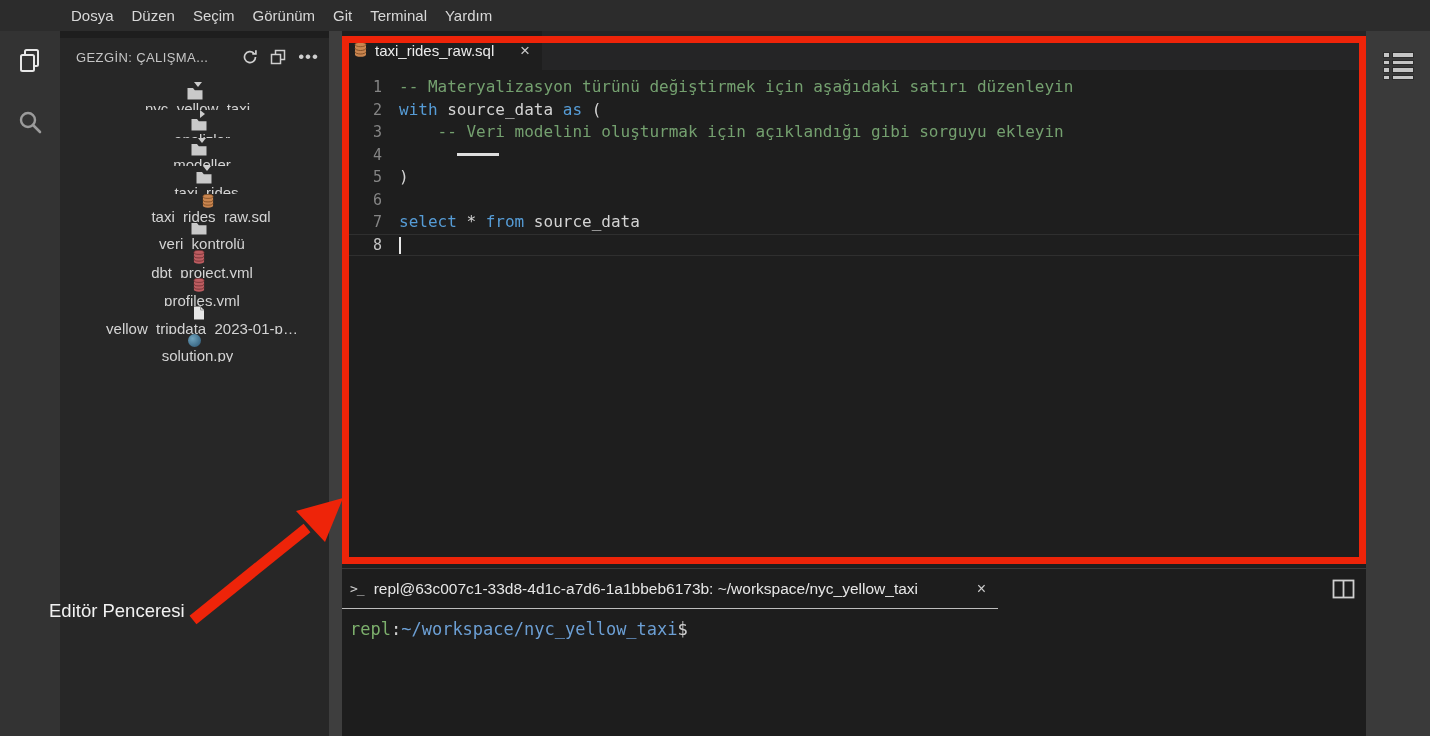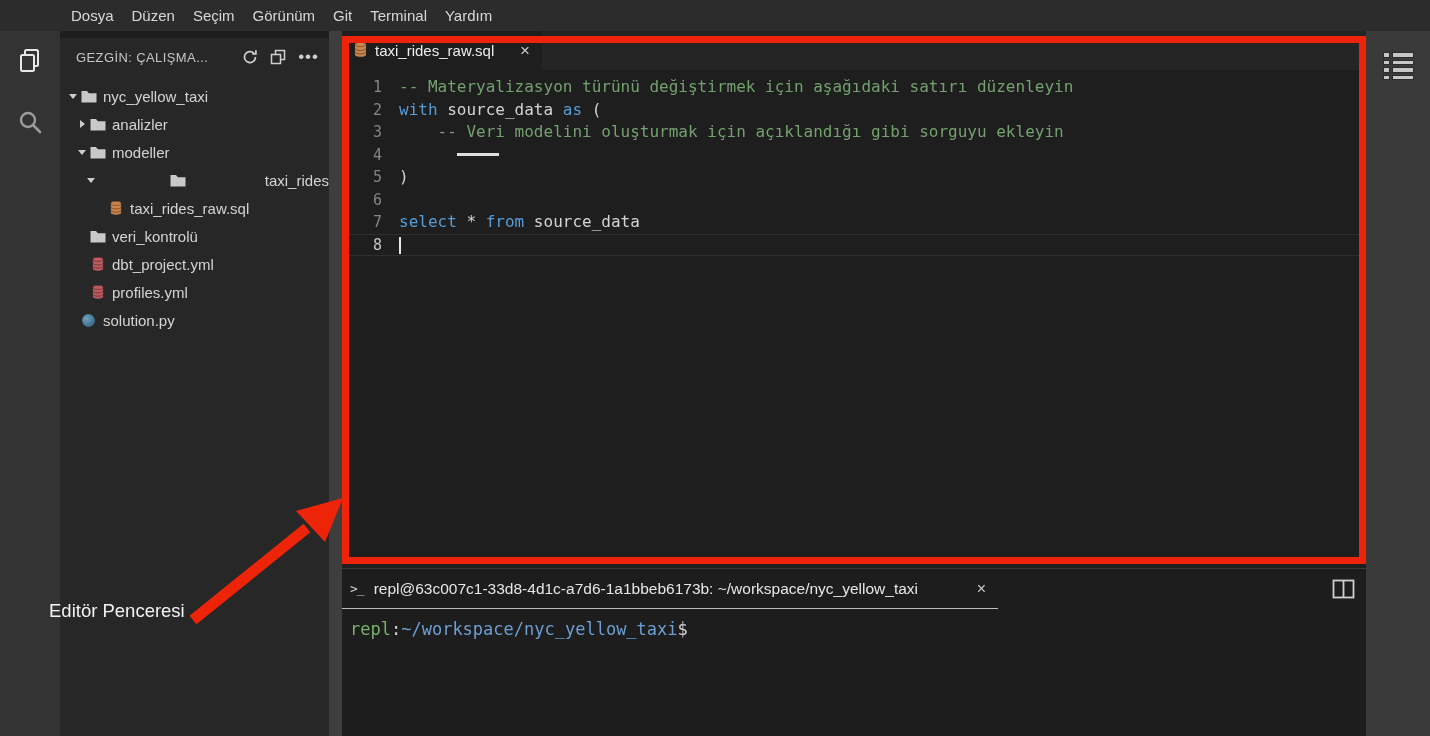--- a/index.html
+++ b/index.html
@@ -21,21 +21,21 @@
     background:#272727; z-index:2; }
   .sidebar-header { display:flex; align-items:center; height:38px; padding:0 10px 0 16px; }
   .sidebar-title { flex:1; color:#c5c5c5; font-size:13px; letter-spacing:.4px;
     white-space:nowrap; overflow:hidden; }
   .sidebar-actions { display:flex; align-items:center; gap:12px; color:#cfcfcf; }
   .sidebar-actions svg { display:block; }
   .dots { font-size:17px; color:#cfcfcf; line-height:10px; letter-spacing:1px; }
 
   .tree { padding-top:6px; }
   .tree-row { display:flex; align-items:center; height:28px; font-size:15px;
-    color:#d4d4d4; cursor:pointer; white-space:nowrap; }
+    color:#d4d4d4; cursor:pointer; white-space:nowrap;flex-direction:column; }
   .twisty { width:14px; flex:none; display:flex; align-items:center; justify-content:center; }
   .tw-down { width:0; height:0; border-left:4.5px solid transparent;
     border-right:4.5px solid transparent; border-top:5.5px solid #cccccc; }
   .tw-right { width:0; height:0; border-top:4.5px solid transparent;
     border-bottom:4.5px solid transparent; border-left:5.5px solid #cccccc; }
   .ficon { width:17px; flex:none; margin-right:6px; display:flex;
     align-items:center; justify-content:center; }
   .tree-label { overflow:hidden; text-overflow:ellipsis; }
   .py-ball { width:13px; height:13px; border-radius:50%;
     background:radial-gradient(circle at 35% 35%, #6fa3bd, #3d6b88 70%); }
@@ -227,20 +227,30 @@
         <span class="twisty"></span>
         <span class="ficon">
           <svg width="12" height="14" viewBox="0 0 13 15">
             <path d="M1 2.5 v10 a5.5 2.3 0 0 0 11 0 v-10 z" fill="#bd5c60"></path>
             <ellipse cx="6.5" cy="2.5" rx="5.5" ry="2.2" fill="#bd5c60" stroke="#6d2e31" stroke-width="0.8"></ellipse>
             <path d="M1 6.2 a5.5 2.3 0 0 0 11 0 M1 9.7 a5.5 2.3 0 0 0 11 0" fill="none" stroke="#6d2e31" stroke-width="0.9"></path>
           </svg>
         </span>
         <span class="tree-label">profiles.yml</span>
       </div>
+      <div class="tree-row" style="padding-left: 15px;">
+        <span class="twisty"></span>
+        <span class="ficon">
+          <svg width="12" height="14" viewBox="0 0 12 14">
+            <path d="M1 0.5 h6.5 l3.5 3.5 v9.5 h-10 z" fill="#e6e6e6"></path>
+            <path d="M7.5 0.5 v3.5 h3.5" fill="none" stroke="#9a9a9a" stroke-width="1"></path>
+          </svg>
+        </span>
+        <span class="tree-label">yellow_tripdata_2023-01-p…</span>
+      </div>
       <div class="tree-row" style="padding-left: 6px;">
         <span class="twisty"></span>
         <span class="ficon">
           <div class="py-ball"></div>
         </span>
         <span class="tree-label">solution.py</span>
       </div>
     </div>
 </div>
 

